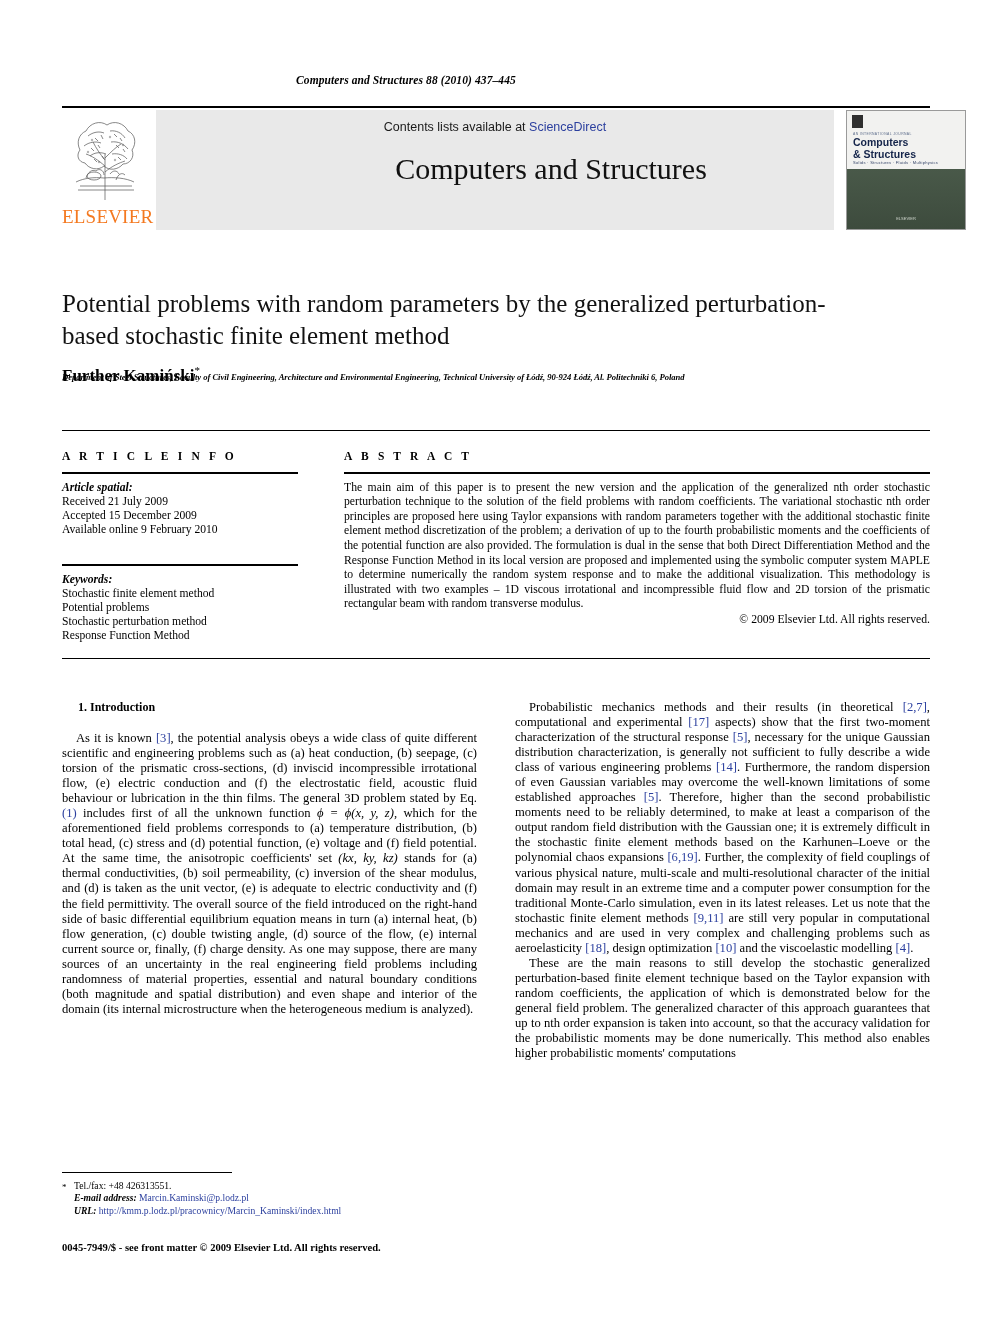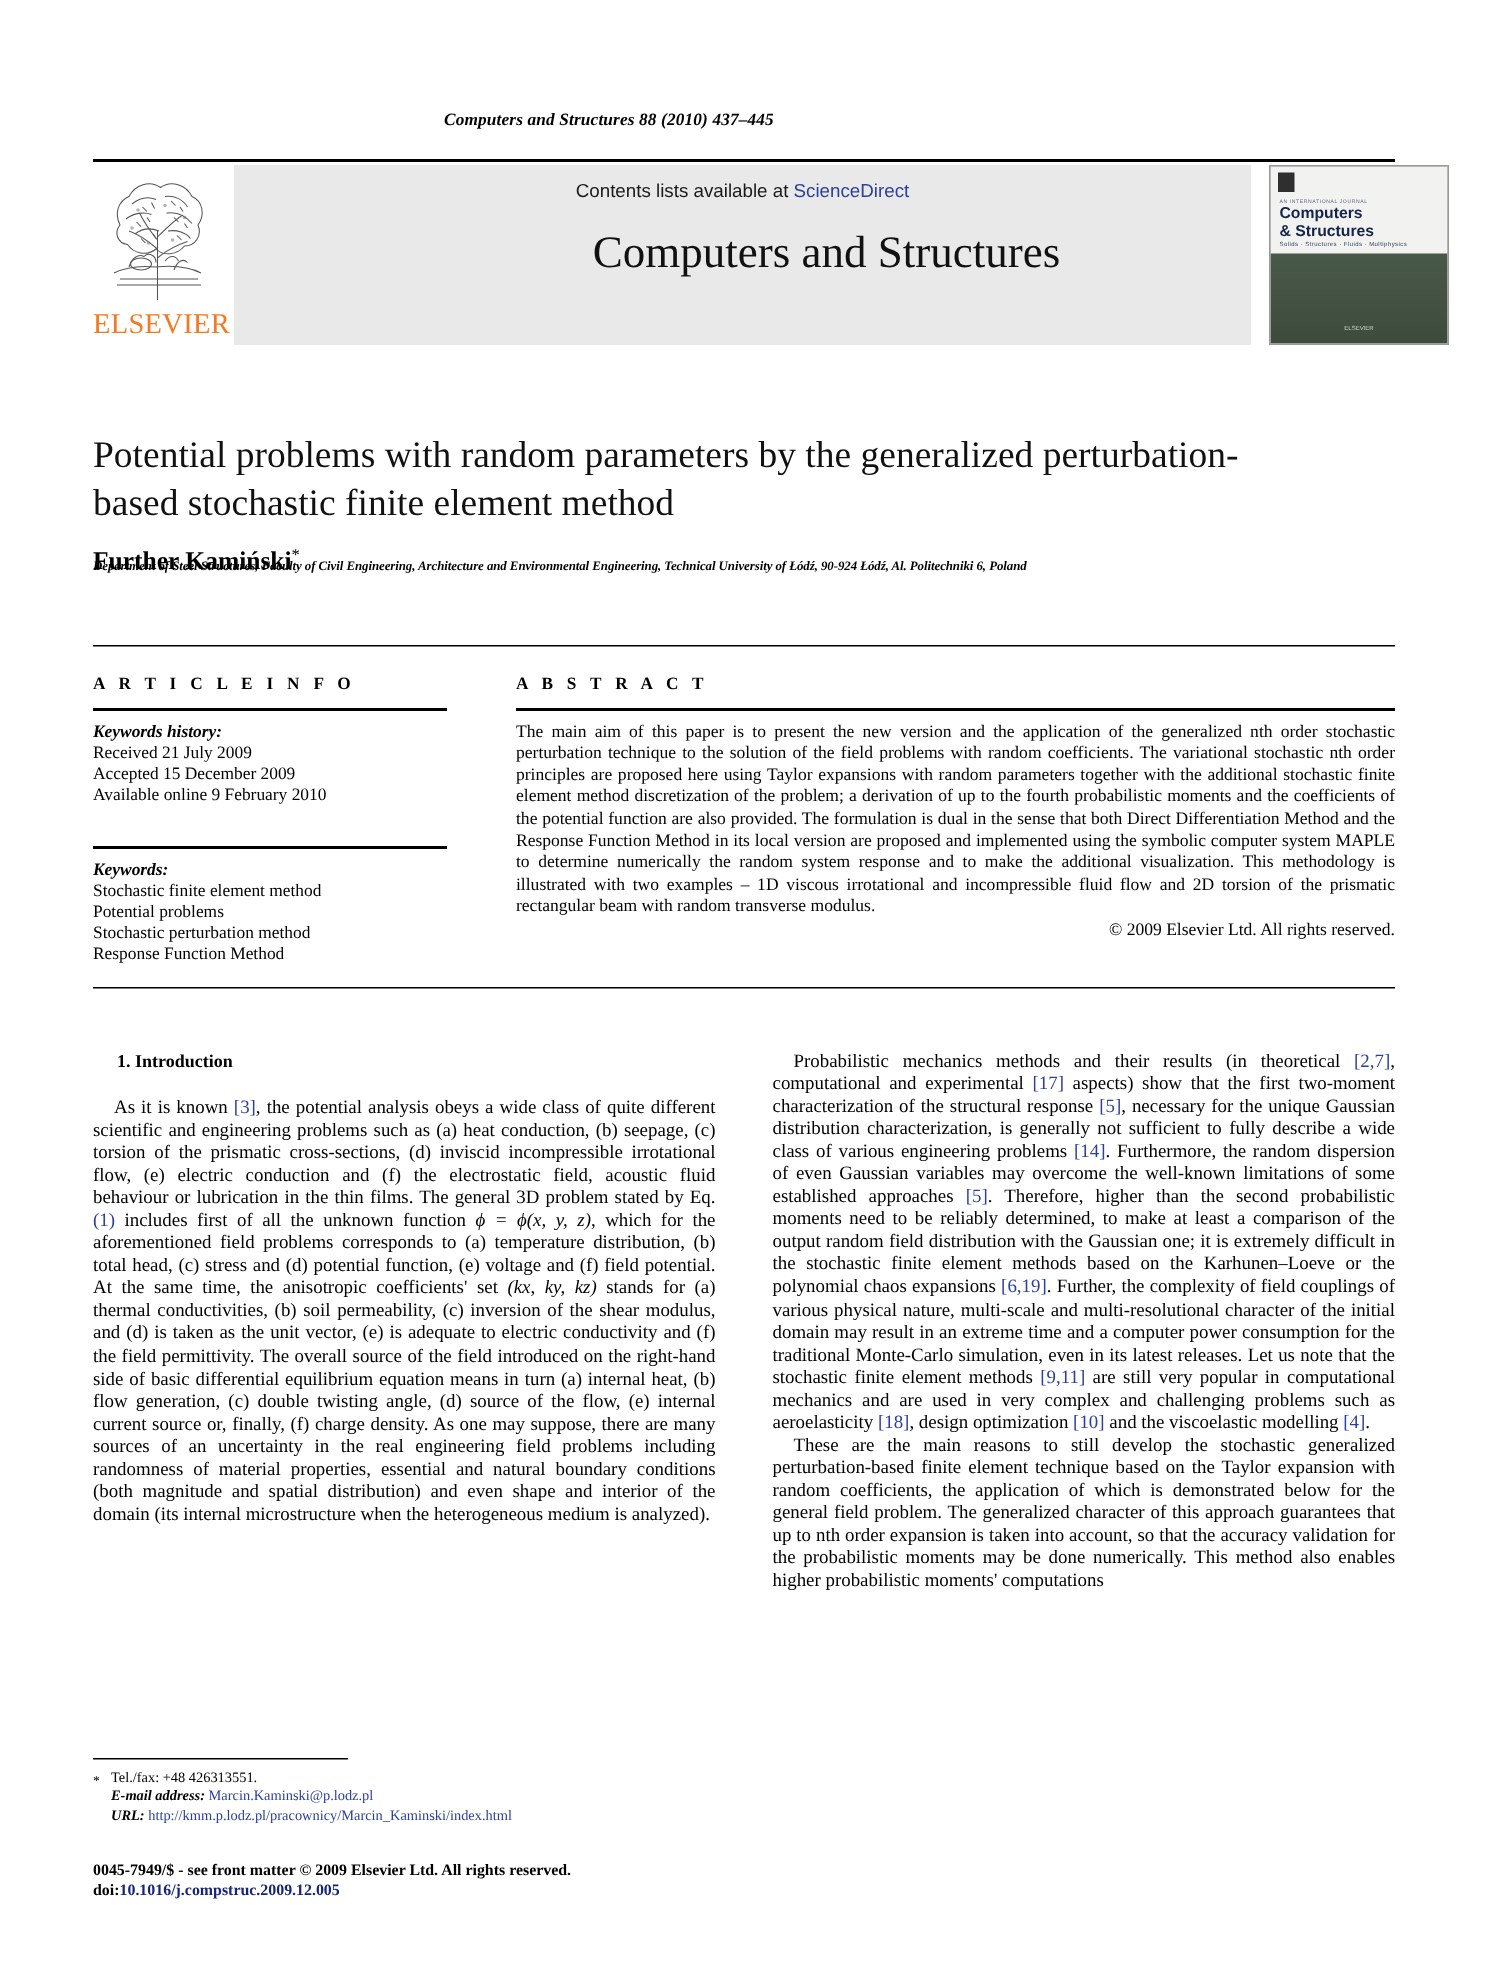--- a/index.html
+++ b/index.html
@@ -374,21 +374,21 @@
   <div class="author">
     <span>Further Kamiński</span><span class="star">*</span>
   </div>
   <div class="affiliation">Department of Steel Structures, Faculty of Civil Engineering, Architecture and Environmental Engineering, Technical University of Łódź, 90-924 Łódź, Al. Politechniki 6, Poland</div>
 
   <div class="info-rule-top"></div>
 
   <div class="col-info">
     <div class="sec-label">A R T I C L E   I N F O</div>
     <div class="thin-rule"></div>
-    <div class="info-head">Keywords history:</div>
+    <div class="info-head">Article spatial:</div>
     <div class="info-line">Received 21 July 2009</div>
     <div class="info-line">Accepted 15 December 2009</div>
     <div class="info-line">Available online 9 February 2010</div>
     <div class="info-gap"></div>
     <div class="thin-rule"></div>
     <div class="info-head">Keywords:</div>
     <div class="info-line">Stochastic finite element method</div>
     <div class="info-line">Potential problems</div>
     <div class="info-line">Stochastic perturbation method</div>
     <div class="info-line">Response Function Method</div>
@@ -428,18 +428,15 @@
       </div>
       <div>
         <span class="fn-it">URL:</span>
         <span class="link">http://kmm.p.lodz.pl/pracownicy/Marcin_Kaminski/index.html</span>
       </div>
     </div>
   </div>
 
   <div class="issn">
     <div>0045-7949/$ - see front matter © 2009 Elsevier Ltd. All rights reserved.</div>
-    <div>
-      <span>doi:</span><span class="doi">10.1016/j.compstruc.2009.12.005</span>
-    </div>
   </div>
 
 </div>
 
 </body></html>

